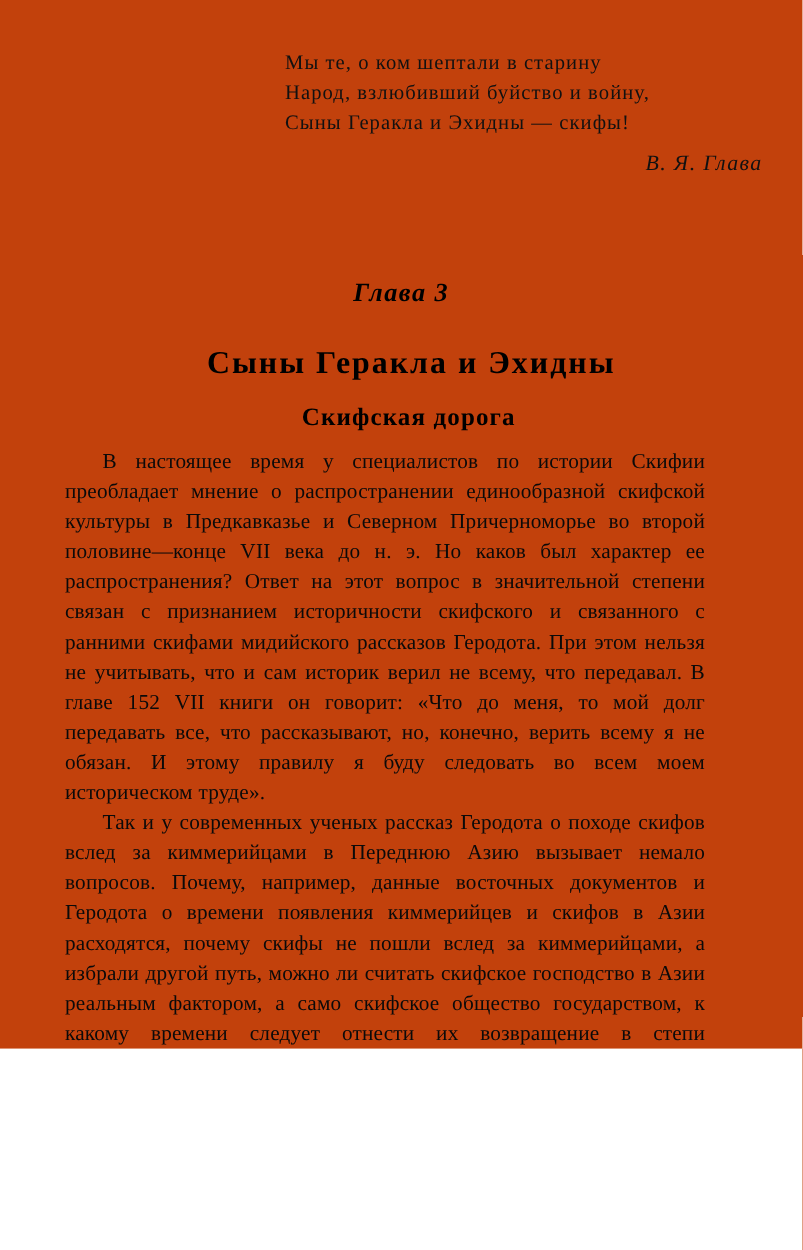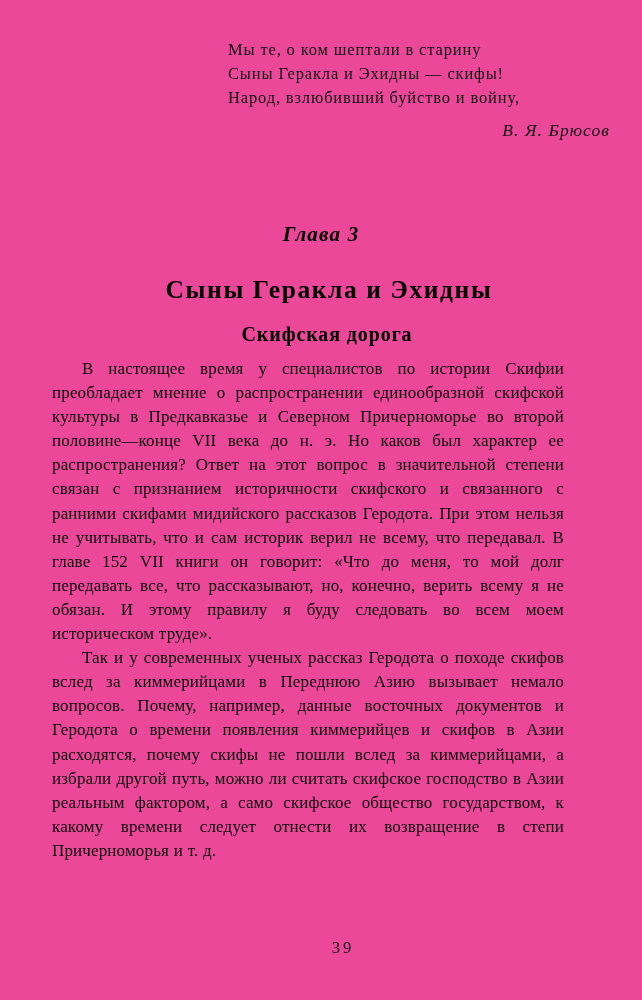--- a/index.html
+++ b/index.html
@@ -10,23 +10,23 @@
   }
   body {
     font-family: "Liberation Serif", "DejaVu Serif", serif;
     color: #000000;
     -webkit-font-smoothing: antialiased;
   }
 
   .page {
     position: relative;
     width: 642px;
-    height: 1000px;
+    height: 839px;
     margin: 0 auto;
-    background: #ec4899;
+    background: #c2410c;
     overflow: hidden;
     box-sizing: border-box;
     text-decoration: underline;
   }
 
   
   .epigraph {
     position: absolute;
     left: 228px;
     top: 38px;
@@ -122,23 +122,23 @@
     padding-left: 44px;
   }
 </style>
 </head>
 <body>
 
 <div class="page">
 
   <div class="epigraph">
     <div class="epigraph-line">Мы те, о ком шептали в старину</div>
+    <div class="epigraph-line">Народ, взлюбивший буйство и войну,</div>
     <div class="epigraph-line">Сыны Геракла и Эхидны — скифы!</div>
-    <div class="epigraph-line">Народ, взлюбивший буйство и войну,</div>
-    <div class="epigraph-attribution">В. Я. Брюсов</div>
+    <div class="epigraph-attribution">В. Я. Глава</div>
   </div>
 
   <div class="chapter-number">Глава 3</div>
   <h1 class="chapter-title">Сыны Геракла и Эхидны</h1>
   <h2 class="section-title">Скифская дорога</h2>
 
   <div class="body-text">
     <p class="para">В настоящее время у специалистов по истории Скифии преобладает мнение о распространении единообразной скифской культуры в Предкавказье и Северном Причерноморье во второй половине—конце VII века до н. э. Но каков был характер ее распространения? Ответ на этот вопрос в значительной степени связан с признанием историчности скифского и связанного с ранними скифами мидийского рассказов Геродота. При этом нельзя не учитывать, что и сам историк верил не всему, что передавал. В главе 152 VII книги он говорит: «Что до меня, то мой долг передавать все, что рассказывают, но, конечно, верить всему я не обязан. И этому правилу я буду следовать во всем моем историческом труде».</p>
     <p class="para">Так и у современных ученых рассказ Геродота о походе скифов вслед за киммерийцами в Переднюю Азию вызывает немало вопросов. Почему, например, данные восточных документов и Геродота о времени появления киммерийцев и скифов в Азии расходятся, почему скифы не пошли вслед за киммерийцами, а избрали другой путь, можно ли считать скифское господство в Азии реальным фактором, а само скифское общество государством, к какому времени следует отнести их возвращение в степи Причерноморья и т. д.</p>
   </div>

